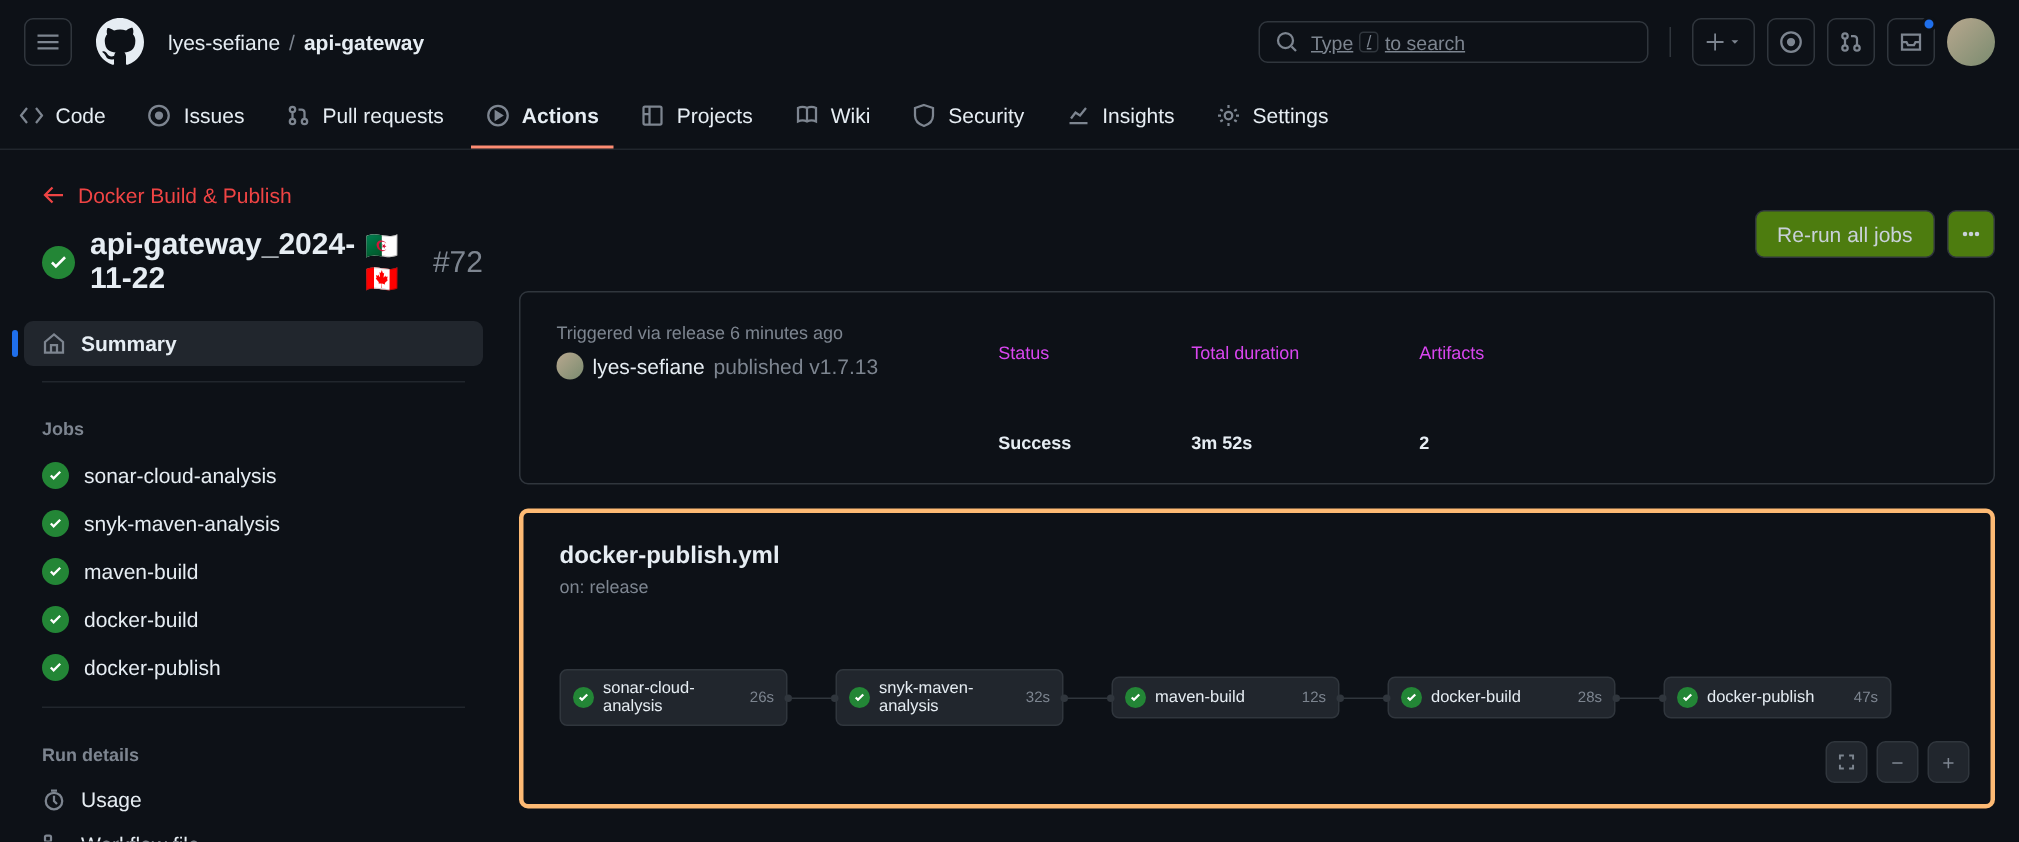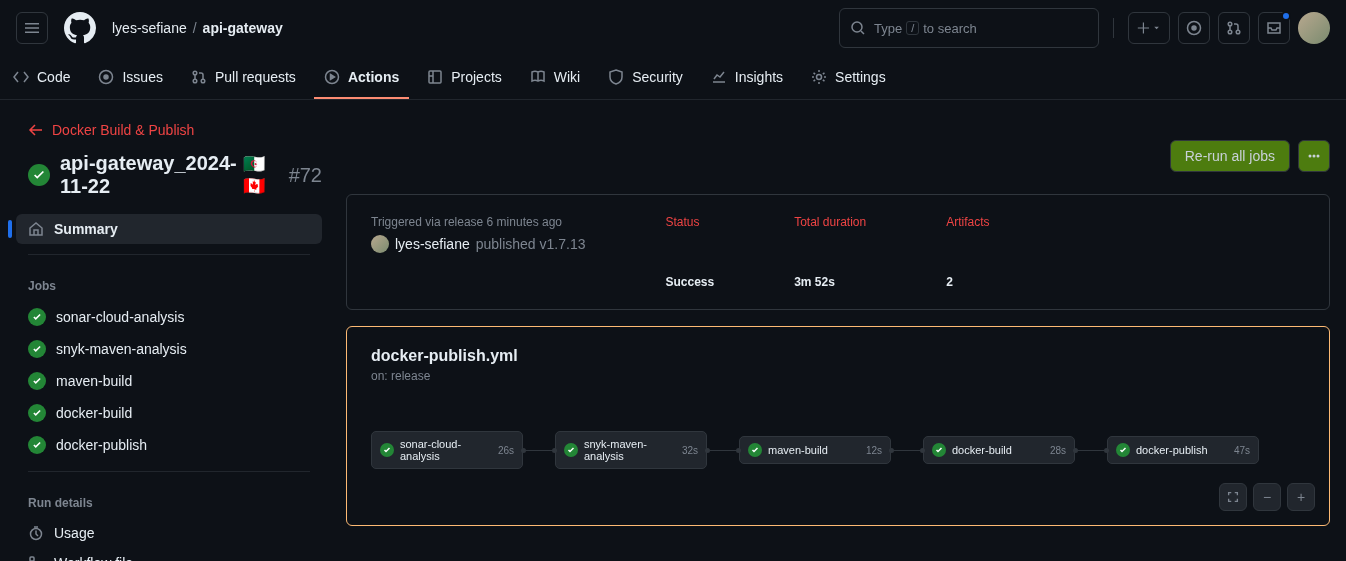--- a/index.html
+++ b/index.html
@@ -44,28 +44,29 @@
     .breadcrumb .sep { color: #7d8590; }
     .breadcrumb .repo { font-weight: 600; }
     .header-right {
       margin-left: auto;
       display: flex;
       align-items: center;
       gap: 8px;
     }
     .search-box {
       width: 260px;
-      height: 40px;
+      height: 28px;
       border: 1px solid #30363d;
       border-radius: 6px;
       display: flex;
       align-items: center;
       padding: 0 10px;
       color: #7d8590;
       gap: 8px;
+      text-decoration: underline;
     }
     .search-box .placeholder { flex: 1; font-size: 13px; display:flex; align-items:center; gap:4px;}
     .kbd {
       border: 1px solid #30363d;
       border-radius: 3px;
       padding: 0 4px;
       font-size: 11px;
       color: #7d8590;
     }
     .header-vdiv {
@@ -232,22 +233,23 @@
     
     .summary-card {
       border: 1px solid #30363d;
       border-radius: 6px;
       padding: 20px 24px;
       display: flex;
       gap: 80px;
     }
     .summary-col .label {
       font-size: 12px;
-      color: #ef4444;
+      color: #d946ef;
       margin-bottom: 6px;
+      margin-top: 13px;
     }
     .summary-col .value {
       font-size: 12px;
       font-weight: 600;
       margin-top: 46px;
     }
     .trigger-line {
       font-size: 12px;
       color: #7d8590;
       margin-bottom: 6px;
@@ -258,21 +260,21 @@
       gap: 6px;
       font-size: 14px;
     }
     .publisher .mini-avatar {
       width: 18px; height: 18px;
       border-radius: 50%;
       background: linear-gradient(135deg, #b8a88f, #7a8b6f);
     }
     
     .workflow-card {
-      border: 1px solid #fdba74;
+      border: 3px solid #fdba74;
       border-radius: 6px;
       margin-top: 16px;
       padding: 20px 24px;
       position: relative;
       height: 200px;
     }
     .wf-title { font-size: 16px; font-weight: 600; }
     .wf-sub { font-size: 12px; color: #7d8590; margin-top: 4px; }
     
     .graph {

